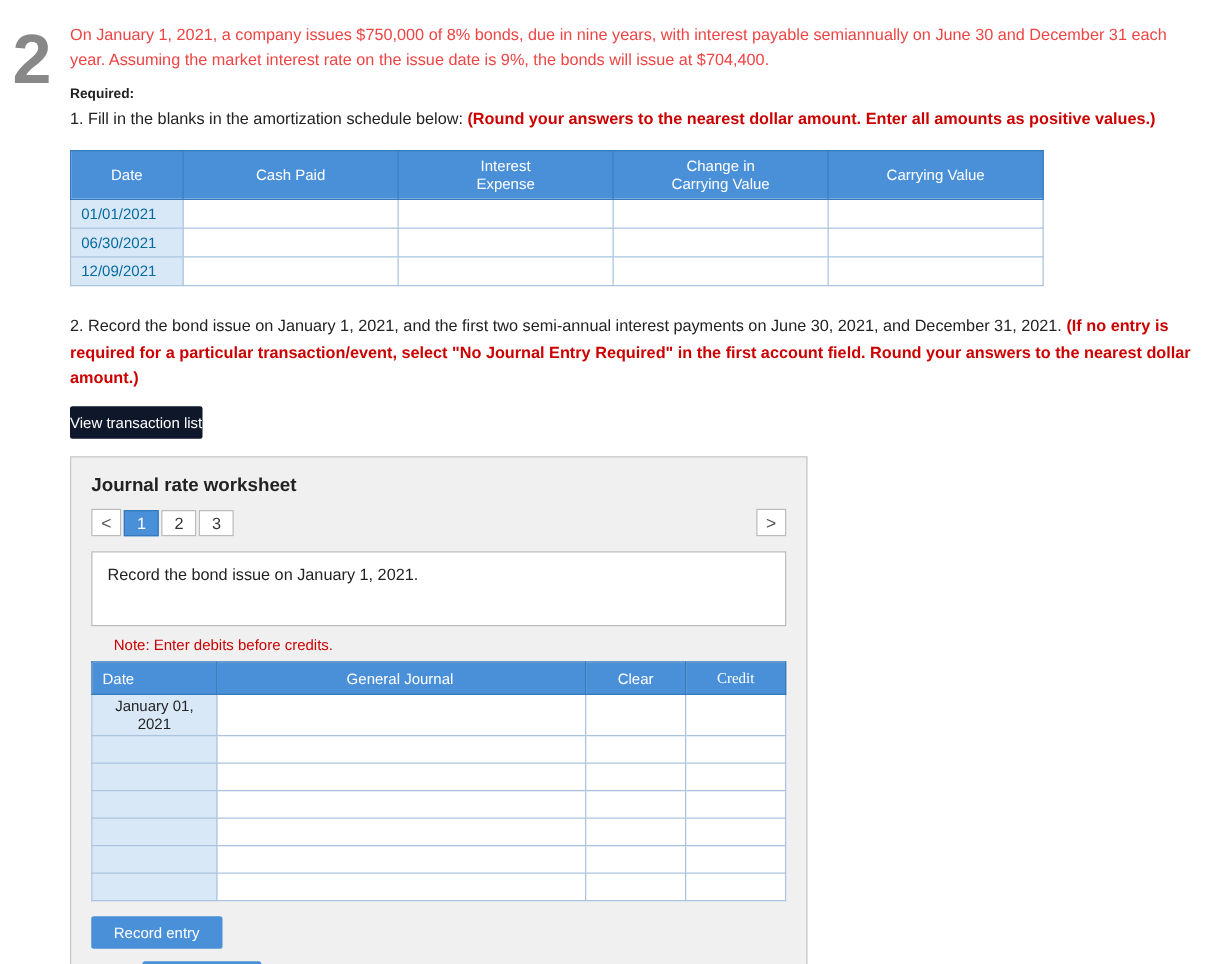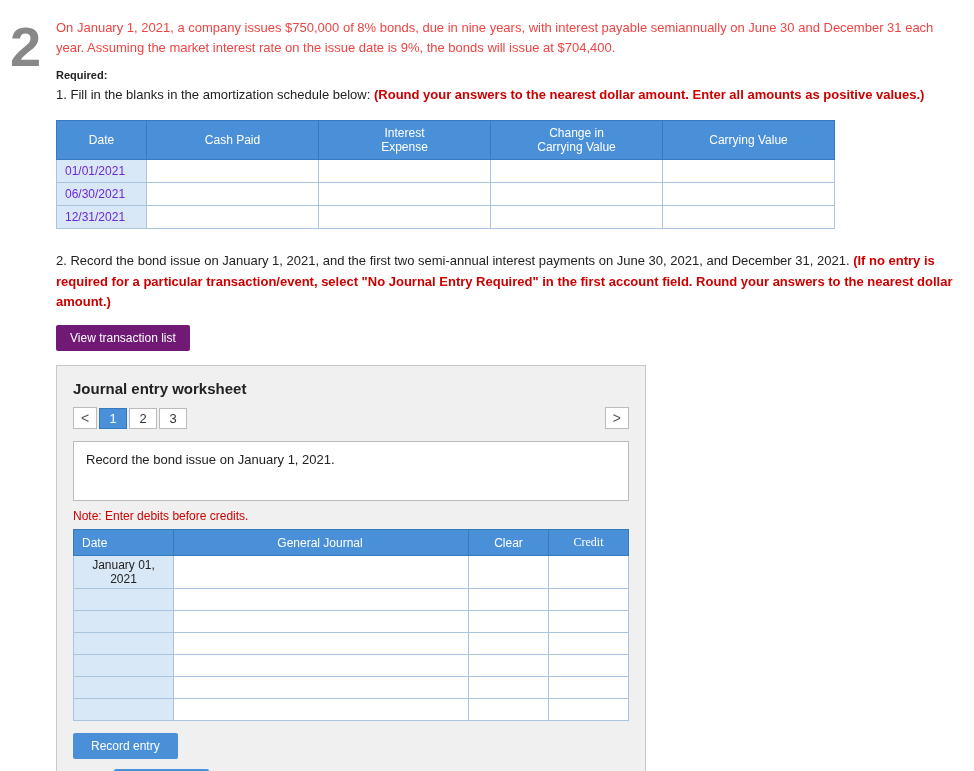--- a/index.html
+++ b/index.html
@@ -61,21 +61,21 @@
     .amort-table td {
       border: 1px solid #aac4e0;
       padding: 4px 8px;
       font-size: 12px;
       background: #fff;
       min-width: 80px;
       height: 22px;
     }
     .amort-table td.date-cell {
       background: #d9e8f7;
-      color: #6d28d9;
+      color: #0369a1;
       font-weight: normal;
       min-width: 90px;
     }
     .amort-table td.input-cell {
       background: #fff;
       min-width: 100px;
     }
     .section2 {
       margin-top: 22px;
       margin-bottom: 12px;
@@ -84,24 +84,24 @@
       font-size: 13px;
       color: #222;
       line-height: 1.6;
     }
     .section2-text .bold-red {
       color: #c00;
       font-weight: bold;
     }
     .view-transaction-btn {
       display: inline-block;
-      background: #701a75;
-      color: #fff;
-      border: none;
-      padding: 6px 14px;
+      background: #0f172a;
+      color: #fff;
+      border: none;
+      padding: 6px 0;
       font-size: 12px;
       cursor: pointer;
       margin-bottom: 14px;
       border-radius: 2px;
     }
     .journal-worksheet {
       border: 1px solid #c8c8c8;
       background: #f0f0f0;
       padding: 14px 16px 16px 16px;
       max-width: 590px;
@@ -151,20 +151,21 @@
       padding: 10px 12px;
       font-size: 13px;
       color: #222;
       min-height: 60px;
       margin-bottom: 8px;
     }
     .note-text {
       color: #c00;
       font-size: 12px;
       margin-bottom: 6px;
+      margin-left: 18px;
     }
     .journal-table {
       border-collapse: collapse;
       width: 100%;
     }
     .journal-table th {
       background: #4a90d9;
       color: #fff;
       border: 1px solid #357abd;
       padding: 5px 10px;
@@ -281,21 +282,21 @@
           <td class="input-cell"><input type="text" style=""></td>
         </tr>
         <tr>
           <td class="date-cell">06/30/2021</td>
           <td class="input-cell"><input type="text" style=""></td>
           <td class="input-cell"><input type="text" style=""></td>
           <td class="input-cell"><input type="text" style=""></td>
           <td class="input-cell"><input type="text" style=""></td>
         </tr>
         <tr>
-          <td class="date-cell">12/31/2021</td>
+          <td class="date-cell">12/09/2021</td>
           <td class="input-cell"><input type="text" style=""></td>
           <td class="input-cell"><input type="text" style=""></td>
           <td class="input-cell"><input type="text" style=""></td>
           <td class="input-cell"><input type="text" style=""></td>
         </tr>
       </tbody>
     </table>
 
     
     <div class="section2">
@@ -303,21 +304,21 @@
         <span>2. Record the bond issue on January 1, 2021, and the first two semi-annual interest payments on June 30, 2021, and December 31, 2021.</span>
         <span class="bold-red" style="color:#c00; font-weight:bold;">(If no entry is required for a particular transaction/event, select "No Journal Entry Required" in the first account field. Round your answers to the nearest dollar amount.)</span>
       </div>
     </div>
 
     
     <button class="view-transaction-btn">View transaction list</button>
 
     
     <div class="journal-worksheet">
-      <div class="journal-worksheet-title">Journal entry worksheet</div>
+      <div class="journal-worksheet-title">Journal rate worksheet</div>
 
       <div class="pagination-row">
         <button class="pag-arrow">&lt;</button>
         <div class="pag-num">1</div>
         <div class="pag-num inactive">2</div>
         <div class="pag-num inactive">3</div>
         <button class="pag-arrow pag-right-arrow">&gt;</button>
       </div>
 
       <div class="record-description-box">Record the bond issue on January 1, 2021.</div>

